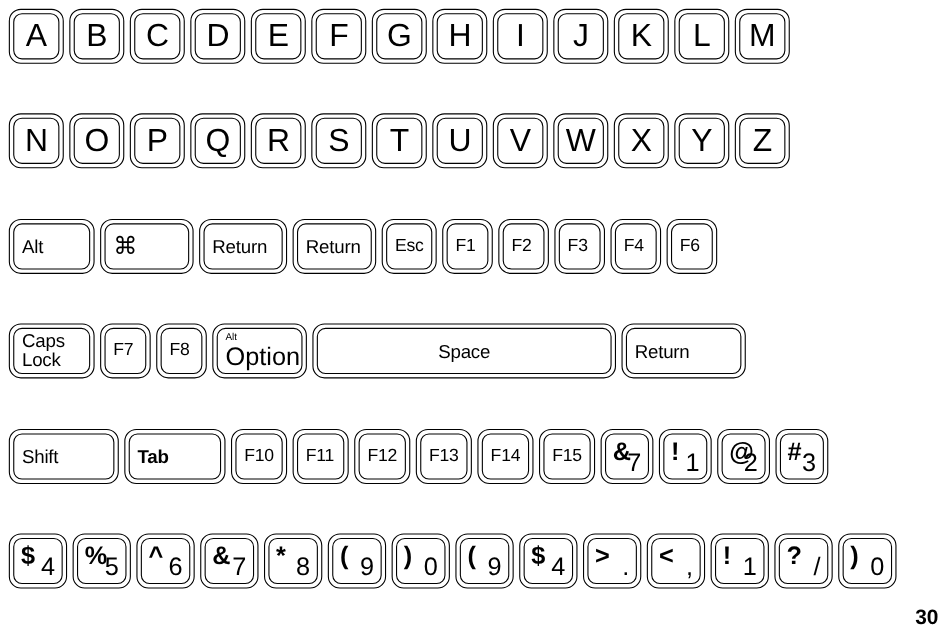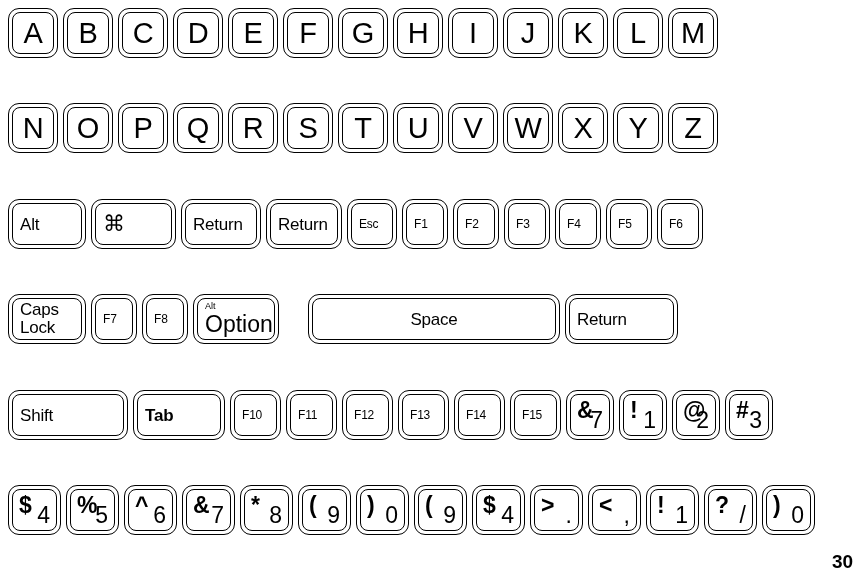--- a/index.html
+++ b/index.html
@@ -67,21 +67,21 @@
     letter-spacing: -0.2px;
   }
 
   
   .lbl.alpha { font-size: 29px; }
 
   
   .lbl.word { font-size: 17px; }
 
   
-  .lbl.fn { font-size: 12px; }
+  .lbl.fn { font-size: 16px; }
 
   
   .lbl.glyph { font-size: 22px; }
 
   
   .lbl.two-line {
     font-size: 17px;
     line-height: 1.08;
     white-space: pre-line;
     text-align: left;
@@ -309,25 +309,20 @@
             <span class="lbl fn">F3</span>
           </div>
         </div>
         <div class="key" style="width: 46px; text-align: right;">
           <div class="face left">
             <span class="lbl fn">F4</span>
           </div>
         </div>
         <div class="key" style="width: 46px;">
           <div class="face left">
-            <span class="lbl fn">F5</span>
-          </div>
-        </div>
-        <div class="key" style="width: 46px;">
-          <div class="face left">
             <span class="lbl fn">F6</span>
           </div>
         </div>
       </div>
       <div class="key-row" style="top: 294px; left: 8px;">
         <div class="key" style="width: 78px;">
           <div class="face left">
             <span class="lbl two-line">Caps
 Lock</span>
           </div>
@@ -343,33 +338,33 @@
           </div>
         </div>
         <div class="key" style="width: 86px;">
           <div class="face left">
             <div class="stack">
               <span class="sup">Alt</span>
               <span class="main">Option</span>
             </div>
           </div>
         </div>
-        <div class="key" style="width: 252px; margin-left: 24px;">
+        <div class="key" style="width: 276px;">
           <div class="face center">
             <span class="lbl word">Space</span>
           </div>
         </div>
         <div class="key" style="width: 113px;">
           <div class="face left">
             <span class="lbl word">Return</span>
           </div>
         </div>
       </div>
       <div class="key-row" style="top: 390px; left: 8px;">
-        <div class="key" style="width: 120px;">
+        <div class="key" style="width: 100px;">
           <div class="face left">
             <span class="lbl word">Shift</span>
           </div>
         </div>
         <div class="key" style="width: 92px; font-weight: bold;">
           <div class="face left">
             <span class="lbl word">Tab</span>
           </div>
         </div>
         <div class="key" style="width: 51px;">

